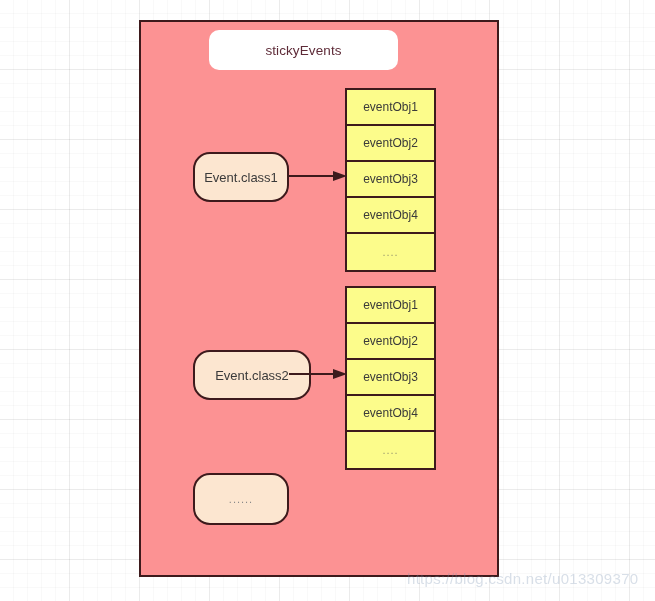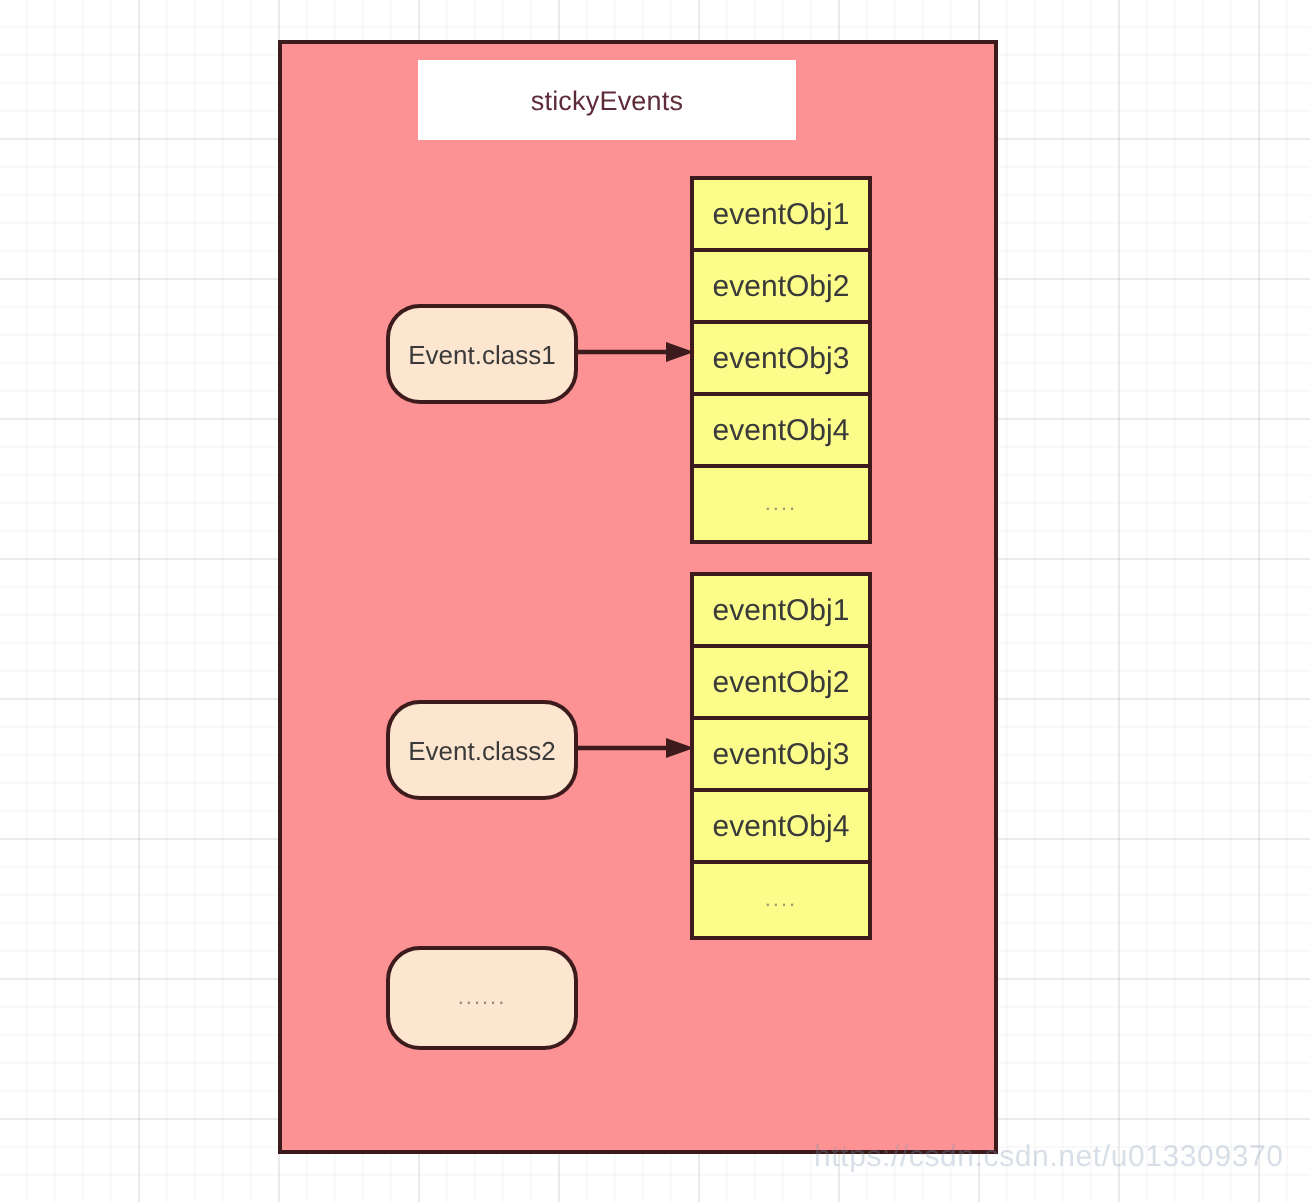--- a/index.html
+++ b/index.html
@@ -41,20 +41,21 @@
   .title-box {
     position: absolute;
     left: 209px;
     top: 30px;
     width: 189px;
     height: 40px;
     background: #ffffff;
     display: flex;
     align-items: center;
     justify-content: center;
+    border-radius: 10px;
   }
   .title-text {
     color: #5E2B38;
     font-size: 13.5px;
     letter-spacing: 0.1px;
   }
 
   
   .class-box {
     position: absolute;
@@ -62,21 +63,21 @@
     border: 2px solid #3D1A1C;
     border-radius: 17px;
     box-sizing: border-box;
     display: flex;
     align-items: center;
     justify-content: center;
     color: #3A3A3A;
     font-size: 13px;
   }
   #class-box-1 { left: 193px; top: 152px; width: 96px; height: 50px; }
-  #class-box-2 { left: 193px; top: 350px; width: 96px; height: 50px; }
+  #class-box-2 { left: 193px; top: 350px; width: 118px; height: 50px; }
   #class-box-3 {
     left: 193px; top: 473px; width: 96px; height: 52px;
     color: #8a8a8a; font-size: 11px; letter-spacing: 1px;
   }
 
   
   .event-stack {
     position: absolute;
     left: 345px;
     width: 91px;
@@ -86,21 +87,21 @@
   }
   #event-stack-1 { top: 88px; }
   #event-stack-2 { top: 286px; }
   .event-cell {
     height: 36px;
     border-bottom: 2px solid #3D1A1C;
     box-sizing: border-box;
     display: flex;
     align-items: center;
     justify-content: center;
-    font-size: 15px;
+    font-size: 12px;
     color: #3A3A3A;
     background: #FCFC8B;
   }
   .event-cell:last-child {
     border-bottom: none;
   }
   .event-cell.ellipsis {
     color: #9a9a6f;
     font-size: 11px;
     letter-spacing: 1px;
@@ -168,15 +169,15 @@
   </div>
 
   <div class="event-stack" id="event-stack-2">
     <div class="event-cell">eventObj1</div>
     <div class="event-cell">eventObj2</div>
     <div class="event-cell">eventObj3</div>
     <div class="event-cell">eventObj4</div>
     <div class="event-cell ellipsis">....</div>
   </div>
 
-  <div class="watermark">https://csdn.csdn.net/u013309370</div>
+  <div class="watermark">https://blog.csdn.net/u013309370</div>
 
 </div>
 
 </body></html>

